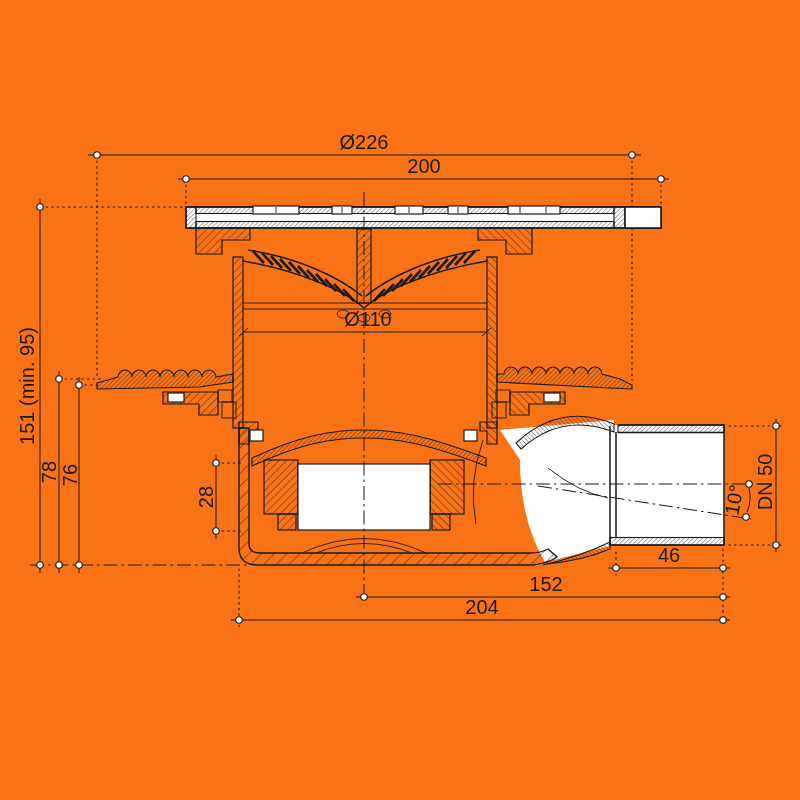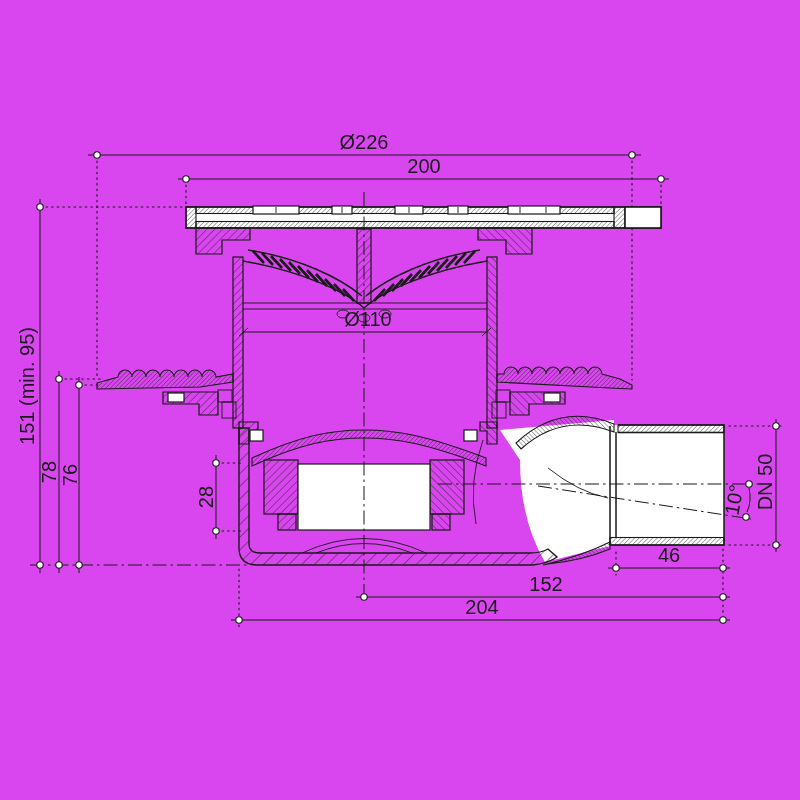--- a/index.html
+++ b/index.html
@@ -1,16 +1,16 @@
 <!DOCTYPE html>
 <html><head>
 <meta charset="utf-8">
 <style>
   html,body{margin:0;padding:0;background:#ffffff;}
-  #stage{width:800px;height:800px;position:relative;background:#d946ef;}
+  #stage{width:800px;height:800px;position:relative;background:#f97316;}
   svg{display:block;}
   text{font-family:"Liberation Sans","DejaVu Sans",sans-serif;fill:#1a1a1a;font-size:20px;}
   .thin{stroke:#1a1a1a;stroke-width:0.9;fill:none;}
   .med{stroke:#1a1a1a;stroke-width:1.5;fill:none;}
   .fin{stroke:#1a1a1a;stroke-width:2.6;fill:none;}
   .dim{stroke:#1a1a1a;stroke-width:1;fill:none;}
   .dot{stroke:#1a1a1a;stroke-width:1.1;stroke-dasharray:1.6 4;stroke-linecap:round;fill:none;}
   .cl{stroke:#1a1a1a;stroke-width:1;stroke-dasharray:14 4 2.5 4;fill:none;}
   .mk{fill:#ffffff;stroke:#1a1a1a;stroke-width:1.1;}
   .w{fill:#ffffff;stroke:#1a1a1a;stroke-width:1.2;}

